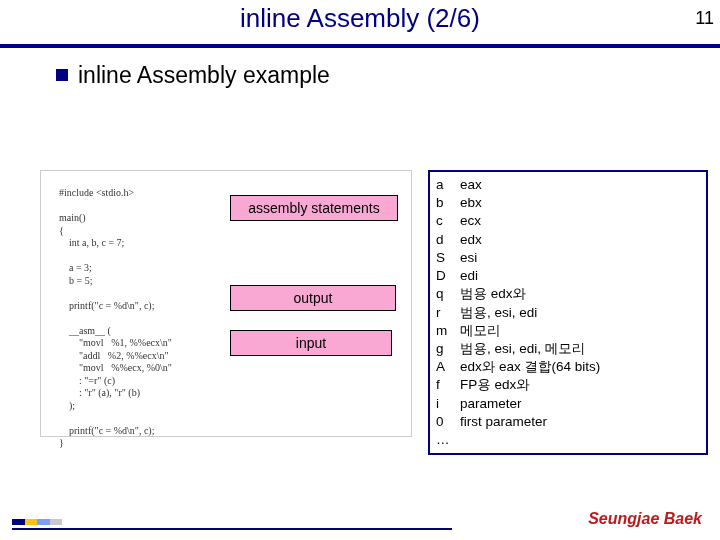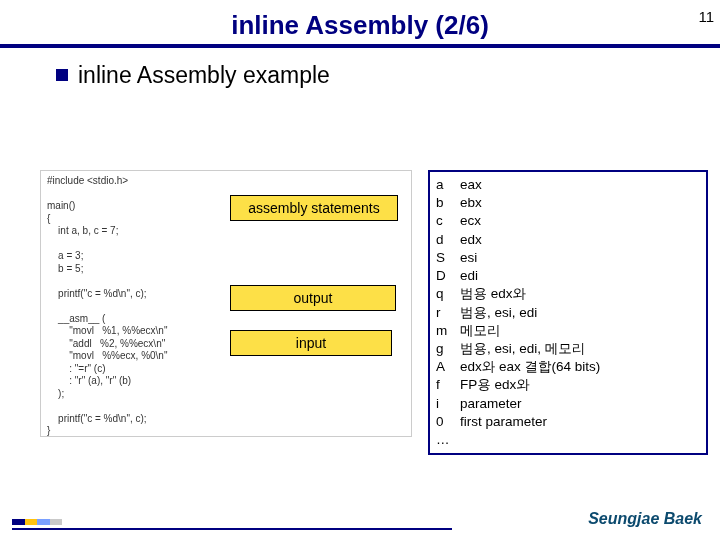--- a/index.html
+++ b/index.html
@@ -1,33 +1,33 @@
 <!DOCTYPE html>
 <html><head>
 <meta charset="utf-8">
 <style>
 html,body{margin:0;padding:0;font-family:Arial,"Malgun Gothic",sans-serif;background:#fff;color:#000}
 .slide{width:720px;height:540px;position:relative;box-sizing:border-box;overflow:hidden}
-.title{color:#000080;font-size:26px;text-align:center;padding-top:10px;font-weight:700}
-.pagenum{position:absolute;top:8px;right:6px;font-size:15px}
+.title{color:#000080;font-size:26px;text-align:center;padding-top:3px;font-weight:400}
+.pagenum{position:absolute;top:8px;right:6px;font-size:18px}
 .rule-navy{position:absolute;top:44px;left:0;right:0;height:4px;background:#000080}
 .sub{position:absolute;top:62px;left:56px;font-size:23px}
 .bullet{display:inline-block;width:12px;height:12px;background:#000080;margin-right:10px;vertical-align:2px}
 .codeimg{position:absolute;top:170px;left:40px;width:370px;height:265px;border:1px solid #ccc}
-.codeimg pre{margin:0;padding:4px 6px;font-family:Liberation Sans, sans-serif;font-size:10px;line-height:1.25;white-space:pre;color:#333}
-.label-box{position:absolute;background:#fde047;border:1.5px solid #000;font-size:14px;padding:4px 8px;text-align:center;box-sizing:border-box}
+.codeimg pre{margin:12px;padding:4px 6px;font-family:Liberation Serif, serif;font-size:10px;line-height:1.25;white-space:pre;color:#333}
+.label-box{position:absolute;background:#f9a8d4;border:1.5px solid #000;font-size:14px;padding:4px 8px;text-align:center;box-sizing:border-box}
 .lb1{top:195px;left:230px;width:168px}
 .lb2{top:285px;left:230px;width:166px}
 .lb3{top:330px;left:230px;width:162px}
 .table-box{position:absolute;top:170px;left:428px;width:280px;border:2px solid #000080;padding:4px 6px;font-size:13.5px;line-height:1.35;box-sizing:border-box}
 .table-box .hdr{font-weight:700}
 .table-box .row{display:flex}
 .table-box .k{width:24px;flex:0 0 24px}
 .table-box .v{flex:1}
-.footer-brand{position:absolute;bottom:12px;right:18px;font-weight:700;font-style:italic;color:#0c4a6e;font-size:16px}
+.footer-brand{position:absolute;bottom:12px;right:18px;font-weight:700;font-style:italic;color:#b91c1c;font-size:16px}
 .footer-art{position:absolute;bottom:10px;left:12px}
 .strip{height:6px;display:flex;width:50px}
 .strip span{flex:1}
 .strip span:nth-child(1){background:#000080}
 .strip span:nth-child(2){background:#ffc20e}
 .strip span:nth-child(3){background:#7aa0ff}
 .strip span:nth-child(4){background:#c9c9c9}
 .rule-ftr{width:440px;height:2px;background:#000080;margin-top:3px}
 </style>
 </head>

